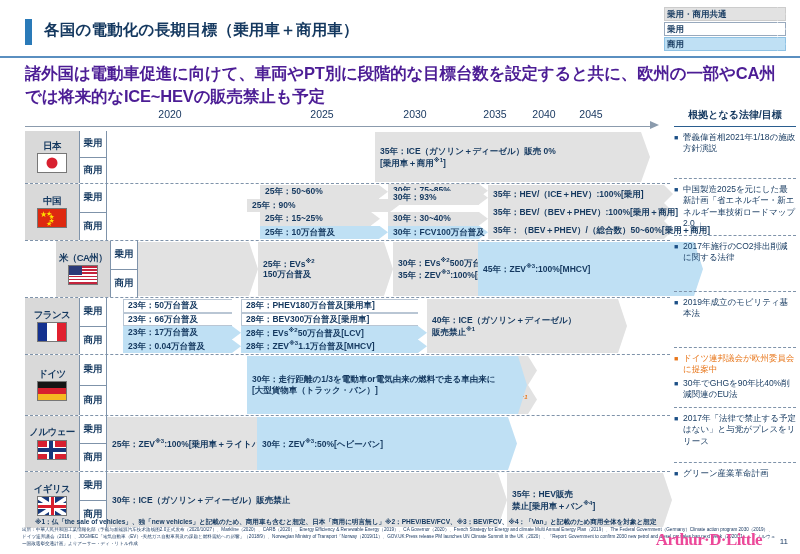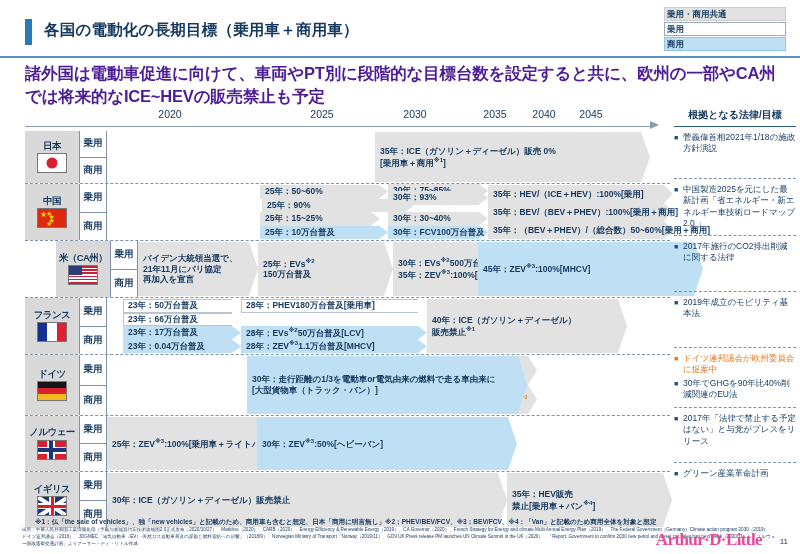--- a/index.html
+++ b/index.html
@@ -202,21 +202,21 @@
         <div>商用</div>
       </div>
       <div class="ctrack">
         <div class="bar common" style="left: 153px; width: 128px; top: 1px; height: 13.5px;">
           <div class="body"></div>
           <div class="tip"></div>
           <div class="lbl">
             <div>25年：50~60%</div>
           </div>
         </div>
-        <div class="bar common" style="left: 155px; width: 152px; top: 14.5px; height: 13.5px;">
+        <div class="bar common" style="left: 140px; width: 152px; top: 14.5px; height: 13.5px;">
           <div class="body"></div>
           <div class="tip"></div>
           <div class="lbl">
             <div>25年：90%</div>
           </div>
         </div>
         <div class="bar common" style="left: 153px; width: 120px; top: 28px; height: 13.5px;">
           <div class="body"></div>
           <div class="tip"></div>
           <div class="lbl">
@@ -287,25 +287,20 @@
         <div class="flag f-us"></div>
       </div>
       <div class="ctype">
         <div>乗用</div>
         <div>商用</div>
       </div>
       <div class="ctrack">
         <div class="bar common" style="left: 0px; width: 120px; top: 1px; height: 54px;">
           <div class="body"></div>
           <div class="tip"></div>
-          <div class="lbl">
-            <div>バイデン大統領当選で、</div>
-            <div>21年11月にパリ協定</div>
-            <div>再加入を宣言</div>
-          </div>
         </div>
         <div class="bar common" style="left: 120px; width: 135px; top: 1px; height: 54px;">
           <div class="body"></div>
           <div class="tip"></div>
           <div class="lbl">
             <div>25年：EVs<sup>※2</sup></div>
             <div>150万台普及</div>
           </div>
         </div>
         <div class="bar common" style="left: 255px; width: 300px; top: 1px; height: 54px;">
@@ -361,20 +356,27 @@
           <div class="tip"></div>
           <div class="lbl">
             <div>23年：0.04万台普及</div>
           </div>
         </div>
         <div class="bar pass" style="left: 134px; width: 186px; top: 1px; height: 13.5px;">
           <div class="body"></div>
           <div class="tip"></div>
           <div class="lbl">
             <div>28年：PHEV180万台普及[乗用車]</div>
+          </div>
+        </div>
+        <div class="bar pass" style="left: 134px; width: 186px; top: 14.5px; height: 13.5px;">
+          <div class="body"></div>
+          <div class="tip"></div>
+          <div class="lbl">
+            <div>28年：BEV300万台普及[乗用車]</div>
           </div>
         </div>
         <div class="bar comm" style="left: 134px; width: 186px; top: 28px; height: 13.5px;">
           <div class="body"></div>
           <div class="tip"></div>
           <div class="lbl">
             <div>28年：EVs<sup>※2</sup>50万台普及[LCV]</div>
           </div>
         </div>
         <div class="bar comm" style="left: 134px; width: 186px; top: 41.5px; height: 13.5px;">

